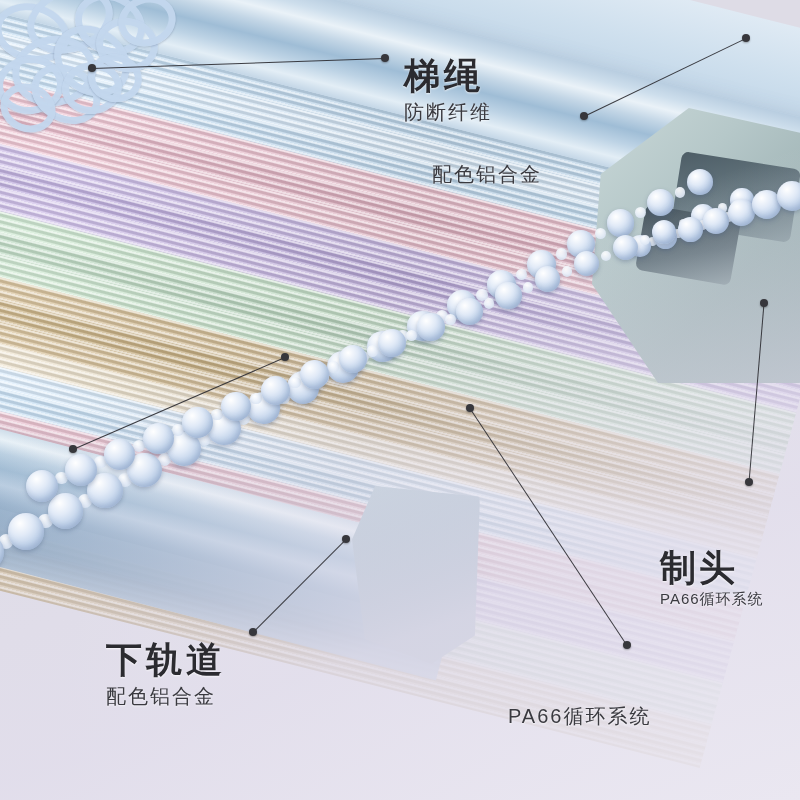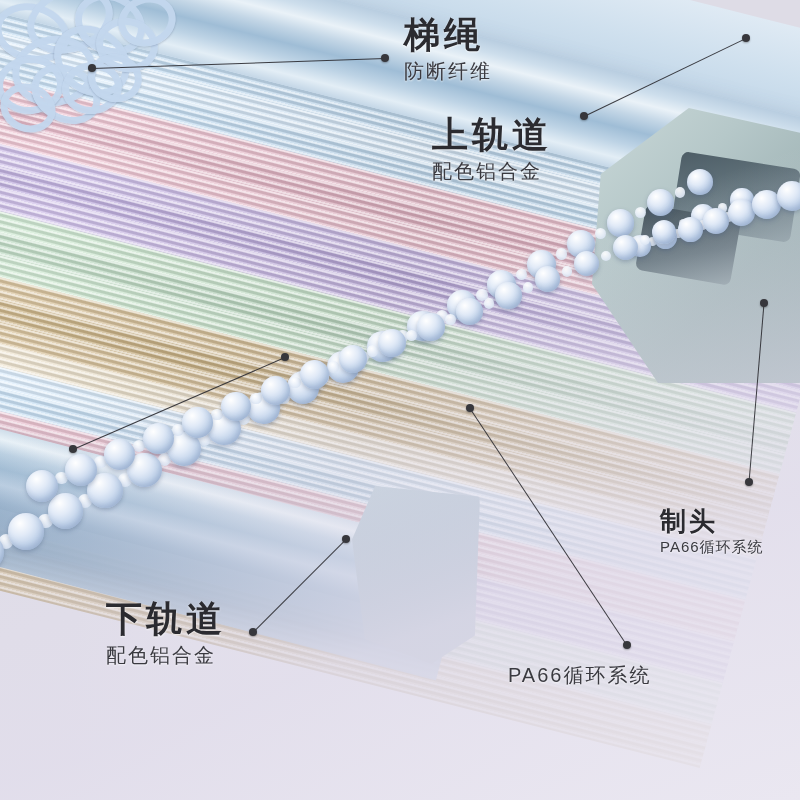--- a/index.html
+++ b/index.html
@@ -121,30 +121,30 @@
   
   .ann{position:absolute;z-index:40;}
   .leader{
     position:absolute;height:0;border-top:1.6px solid #2e2e33;
     transform-origin:0 50%;opacity:.92;
   }
   .dot{
     position:absolute;border-radius:50%;background:#37373c;
     box-shadow:0 1px 2px rgba(0,0,0,.30);
   }
-  .lbl{position:absolute;z-index:45;white-space:nowrap;}
+  .lbl{position:absolute;z-index:45;white-space:nowrap;margin-top:41px;}
   .lbl .t1{
     font-size:36px;font-weight:700;color:#2b2b30;letter-spacing:4px;
     line-height:1.05;text-shadow:0 1px 2px rgba(255,255,255,.75);
   }
   .lbl .t2{
     font-size:20px;font-weight:500;color:#3a3a40;letter-spacing:2px;
     line-height:1.25;margin-top:5px;text-shadow:0 1px 2px rgba(255,255,255,.75);
   }
-  .lbl.small .t1{font-size:26px;letter-spacing:3px;}
+  .lbl.small .t1{font-size:36px;letter-spacing:3px;}
   .lbl.small .t2{font-size:15px;letter-spacing:1px;margin-top:3px;}
 </style>
 </head>
 <body>
 
 <div id="stage">
 
   <div class="scene">
 
     <div class="headrail-top"></div>
@@ -299,21 +299,20 @@
       <div class="dot" style="left: 381px; top: 54px; width: 8px; height: 8px;"></div>
       <div class="dot" style="left: 88px; top: 64px; width: 8px; height: 8px;"></div>
       <div class="lbl" style="left: 404px; top: 16px;">
         <div class="t1">梯绳</div>
         <div class="t2">防断纤维</div>
       </div>
       <div class="leader" style="left: 584px; top: 116px; width: 179.8px; transform: rotate(-25.71deg);"></div>
       <div class="dot" style="left: 580px; top: 112px; width: 8px; height: 8px;"></div>
       <div class="dot" style="left: 742px; top: 34px; width: 8px; height: 8px;"></div>
       <div class="lbl" style="left: 432px; top: 116px;">
-        <div class="t1">上轨道</div>
         <div class="t2">配色铝合金</div>
       </div>
       <div class="leader" style="left: 73px; top: 449px; width: 231.102px; transform: rotate(-23.459deg);"></div>
       <div class="dot" style="left: 69px; top: 445px; width: 8px; height: 8px;"></div>
       <div class="dot" style="left: 281px; top: 353px; width: 8px; height: 8px;"></div>
       <div class="lbl" style="left: 18px; top: 322px;">
       </div>
       <div class="leader" style="left: 749px; top: 482px; width: 179.627px; transform: rotate(-85.2099deg);"></div>
       <div class="dot" style="left: 745px; top: 478px; width: 8px; height: 8px;"></div>
       <div class="dot" style="left: 760px; top: 299px; width: 8px; height: 8px;"></div>

